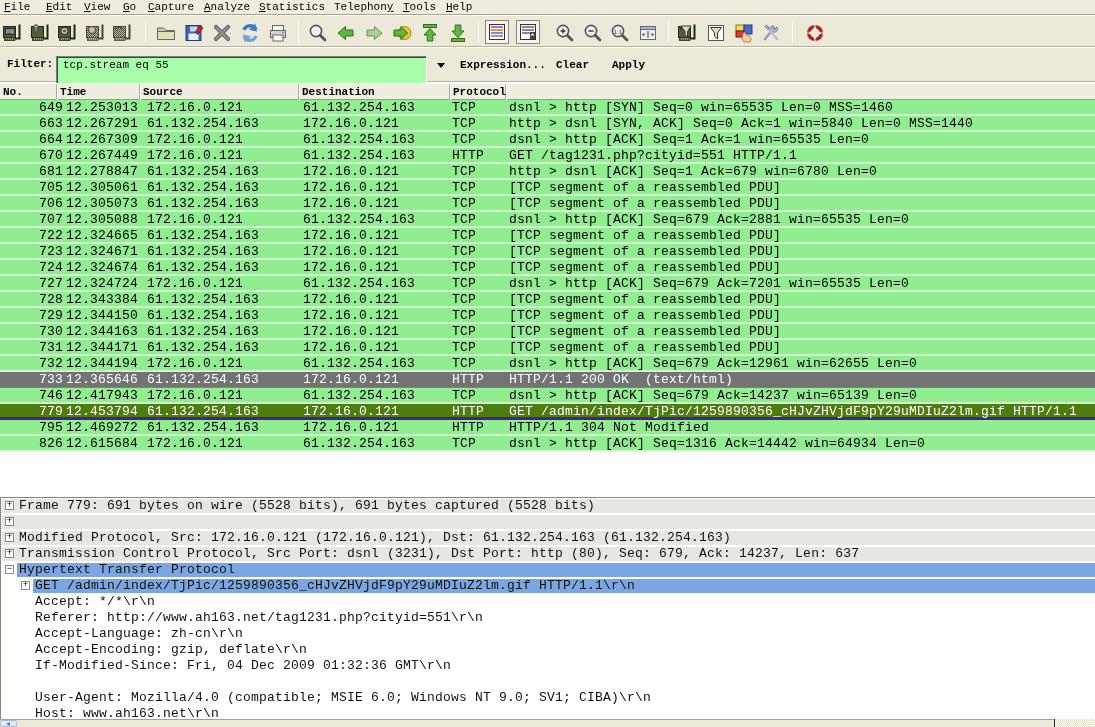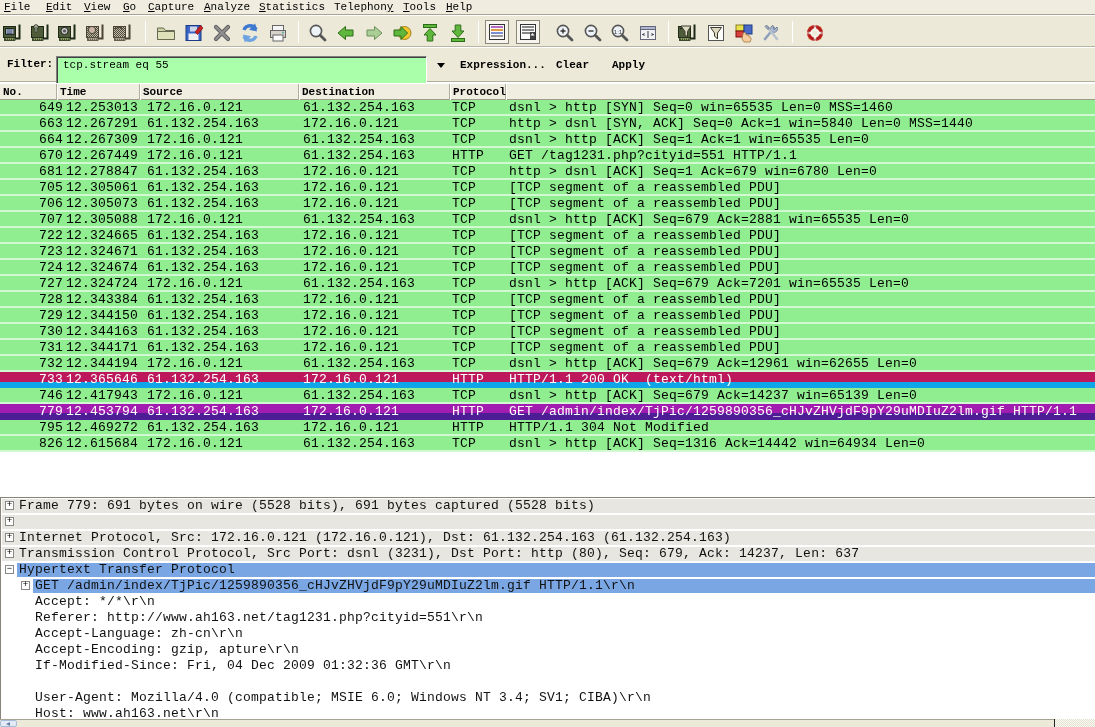--- a/index.html
+++ b/index.html
@@ -12,22 +12,22 @@
 .ticon{position:absolute;top:3px}
 #filterbar{left:0;top:48px;width:1095px;height:34px;background:#ece9d8;border-bottom:1px solid #b3b09e}
 .fl{position:absolute;font-size:11px;font-weight:bold;color:#000}
 #finput{position:absolute;left:56px;top:8px;width:371px;height:34px;background:#aaffaa;border:1px solid #808080;border-bottom-color:#fff;border-right-color:#fff;box-shadow:inset 1px 1px 0 #404040}
 #ftext{position:absolute;left:6px;top:2px;font-size:11px;color:#000;white-space:pre}
 #hdr{left:0;top:83px;width:1095px;height:17px;background:#f0eee1;border-top:1px solid #fff;border-bottom:1px solid #9e9b8a}
 .hc{position:absolute;top:0;height:16px;border-right:1px solid #b0ad9a;box-shadow:1px 0 0 #fff;font-size:11px;font-weight:bold;color:#000;padding-left:3px;line-height:16px;white-space:pre}
 #plist{left:0;top:100px;width:1095px;height:352px;background:#fff}
 .prow{position:absolute;left:0;width:1095px;height:16px;font-size:13px;letter-spacing:0.2px;line-height:15px;white-space:pre;color:#000}
 .prow.g{background:#90ee90;border-bottom:2px solid #d2fad2;height:16px}
-.prow.k{background:#be185d;color:#fff;border-bottom:6px solid #0ea5e9}
-.prow.b{background:#a21caf;color:#fff;border-bottom:7px solid #4c1d95}
+.prow.k{background:#737373;color:#fff;border-bottom:1px solid #0ea5e9}
+.prow.b{background:#4d7c0f;color:#fff;border-bottom:3px solid #4c1d95}
 .pc{position:absolute;top:0}
 #dpane{left:0;top:497px;width:1095px;height:222px;background:#fff;border-top:1px solid #888478;border-left:1px solid #888478}
 .drow{position:absolute;left:1px;width:1094px;height:16px;font-size:13px;letter-spacing:0.2px;line-height:15px;white-space:pre;color:#111}
 .dband{position:absolute;top:1px;height:14px}
 .plusbox{position:absolute;top:3px;width:9px;height:9px;background:#fff;border:1px solid #888;font-size:9px;line-height:7px;text-align:center;color:#000}
 .dtext{position:absolute;top:0}
 #hscroll{left:0;top:719px;width:1095px;height:8px;background:#ece9d8;border-top:1px solid #a5a291}
 #harrow{position:absolute;left:0;top:0;width:17px;height:7px;background:#e3ebf8;border:1px solid #a8bcd8;border-radius:2px}
 #harrow:after{content:"";position:absolute;left:5px;top:1px;border-right:4px solid #6a7fa5;border-top:2px solid transparent;border-bottom:2px solid transparent}
 </style></head><body>
@@ -264,21 +264,21 @@
 <div class="plusbox" style="left:3px">+</div>
 <span class="dtext" style="left:17px">Frame 779: 691 bytes on wire (5528 bits), 691 bytes captured (5528 bits)</span>
 </div>
 <div class="drow" style="top:16px">
 <div class="dband" style="left:0;width:1094px;background:#e8e6e1"></div>
 <div class="plusbox" style="left:3px">+</div>
 </div>
 <div class="drow" style="top:32px">
 <div class="dband" style="left:0;width:1094px;background:#e8e6e1"></div>
 <div class="plusbox" style="left:3px">+</div>
-<span class="dtext" style="left:17px">Internet Protocol, Src: 172.16.0.121 (172.16.0.121), Dst: 61.132.254.163 (61.132.254.163)</span>
+<span class="dtext" style="left:17px">Modified Protocol, Src: 172.16.0.121 (172.16.0.121), Dst: 61.132.254.163 (61.132.254.163)</span>
 </div>
 <div class="drow" style="top:48px">
 <div class="dband" style="left:0;width:1094px;background:#e8e6e1"></div>
 <div class="plusbox" style="left:3px">+</div>
 <span class="dtext" style="left:17px">Transmission Control Protocol, Src Port: dsnl (3231), Dst Port: http (80), Seq: 679, Ack: 14237, Len: 637</span>
 </div>
 <div class="drow" style="top:64px">
 <div class="dband" style="left:15px;width:1079px;background:#7aa7e4"></div>
 <div class="plusbox" style="left:3px">−</div>
 <span class="dtext" style="left:17px">Hypertext Transfer Protocol</span>
@@ -291,27 +291,27 @@
 <div class="drow" style="top:96px">
 <span class="dtext" style="left:33px">Accept: */*\r\n</span>
 </div>
 <div class="drow" style="top:112px">
 <span class="dtext" style="left:33px">Referer: http://www.ah163.net/tag1231.php?cityid=551\r\n</span>
 </div>
 <div class="drow" style="top:128px">
 <span class="dtext" style="left:33px">Accept-Language: zh-cn\r\n</span>
 </div>
 <div class="drow" style="top:144px">
-<span class="dtext" style="left:33px">Accept-Encoding: gzip, apture\r\n</span>
+<span class="dtext" style="left:33px">Accept-Encoding: gzip, deflate\r\n</span>
 </div>
 <div class="drow" style="top:160px">
 <span class="dtext" style="left:33px">If-Modified-Since: Fri, 04 Dec 2009 01:32:36 GMT\r\n</span>
 </div>
 <div class="drow" style="top:192px">
-<span class="dtext" style="left:33px">User-Agent: Mozilla/4.0 (compatible; MSIE 6.0; Windows NT 3.4; SV1; CIBA)\r\n</span>
+<span class="dtext" style="left:33px">User-Agent: Mozilla/4.0 (compatible; MSIE 6.0; Windows NT 9.0; SV1; CIBA)\r\n</span>
 </div>
 <div class="drow" style="top:208px">
 <span class="dtext" style="left:33px">Host: www.ah163.net\r\n</span>
 </div>
 </div>
 <div class="abs" id="hscroll">
     <div id="harrow"></div>
     <div style="position:absolute;left:1054px;top:-1px;width:1px;height:9px;background:#222"></div>
     <svg style="position:absolute;left:1055px;top:-1px" width="40" height="9">
       <defs>

